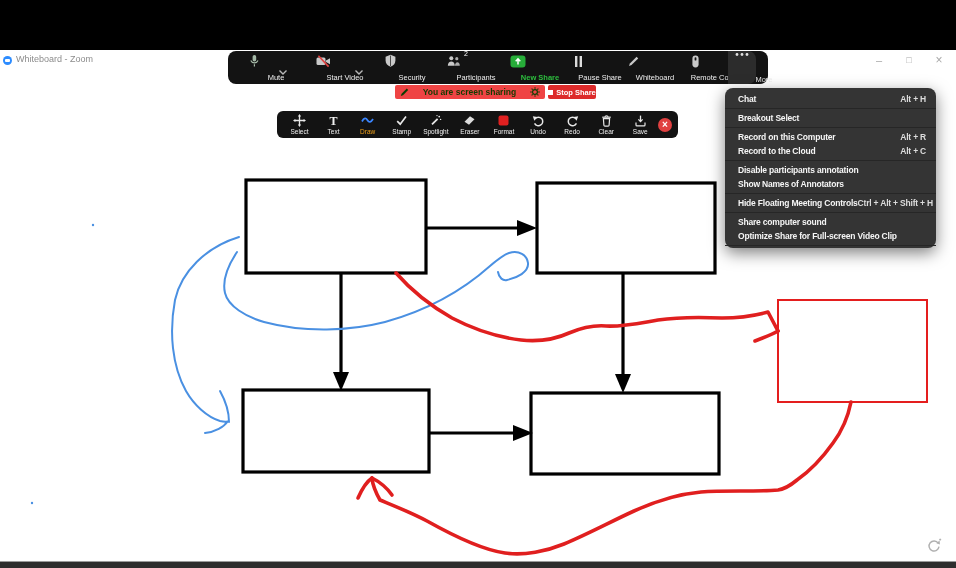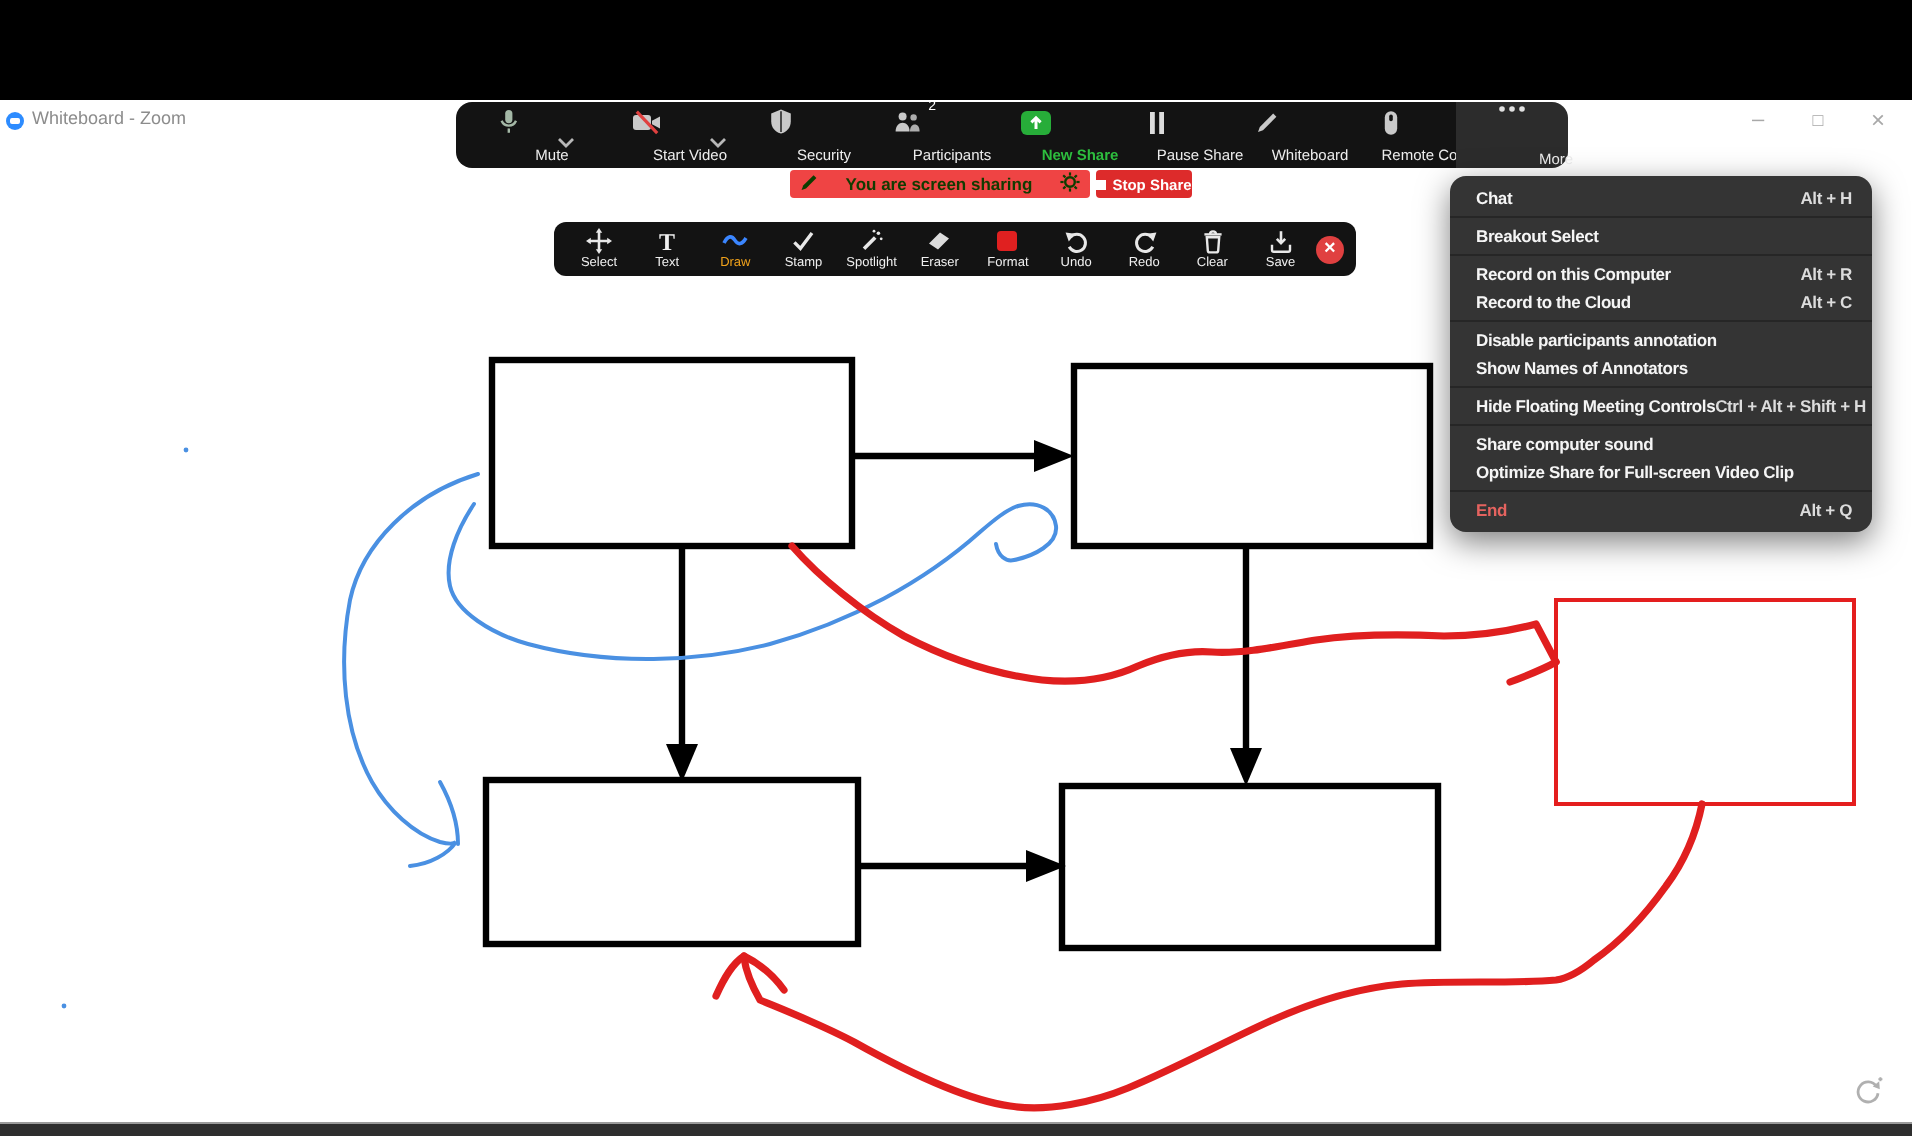--- a/index.html
+++ b/index.html
@@ -192,21 +192,21 @@
     </div>
     <div class="ti" style="left:432px;width:70px;">
       <span class="ic">
         <svg width="13" height="13" viewBox="0 0 13 13">
             <rect x="3.4" y="0.6" width="6.2" height="11.8" rx="3.1" fill="#c9c9c9"></rect>
             <rect x="5.6" y="2.2" width="1.8" height="3.4" rx="0.9" fill="#131313"></rect>
           </svg>
       </span>
       <span class="lbl">Remote Control</span>
     </div>
-    <div class="ti more-item" style="left:500px;width:56px;gap:16px;">
+    <div class="ti more-item" style="left:500px;width:28px;gap:16px;">
       <span class="ic">
         <svg width="16" height="5" viewBox="0 0 16 5">
             <circle cx="3" cy="2.5" r="1.4" fill="#e0e0e0"></circle>
             <circle cx="8" cy="2.5" r="1.4" fill="#e0e0e0"></circle>
             <circle cx="13" cy="2.5" r="1.4" fill="#e0e0e0"></circle>
           </svg>
       </span>
       <span class="lbl">More</span>
     </div>
   </div>
@@ -394,26 +394,20 @@
       <div class="menu-row">
         <span class="lbl">Share computer sound</span>
         <span class="sc"></span>
       </div>
       <div class="menu-row">
         <span class="lbl">Optimize Share for Full-screen Video Clip</span>
         <span class="sc"></span>
       </div>
     </div>
     <div class="menu-divider"></div>
-    <div class="menu-group">
-      <div class="menu-row danger">
-        <span class="lbl">End</span>
-        <span class="sc">Alt + Q</span>
-      </div>
-    </div>
   </div>
 
   <div class="newpage">
     <svg width="16" height="16" viewBox="0 0 16 16">
         <path d="M12.2 5.2 A5 5 0 1 0 13 8.6" fill="none" stroke="#b0b0b0" stroke-width="1.4"></path>
         <polygon points="13.6,2.6 13.9,6.6 10.4,5.2" fill="#b0b0b0"></polygon>
         <line x1="13.2" y1="1.6" x2="15.2" y2="1.6" stroke="#b0b0b0" stroke-width="1"></line>
         <line x1="14.2" y1="0.6" x2="14.2" y2="2.6" stroke="#b0b0b0" stroke-width="1"></line>
       </svg>
   </div>

